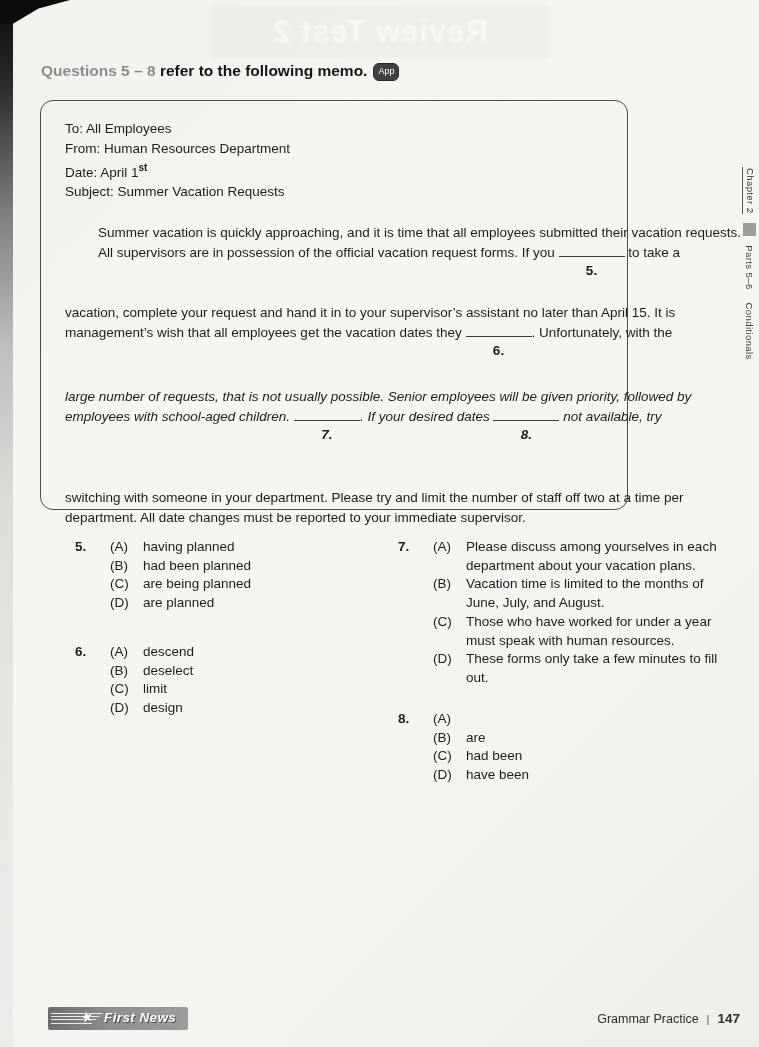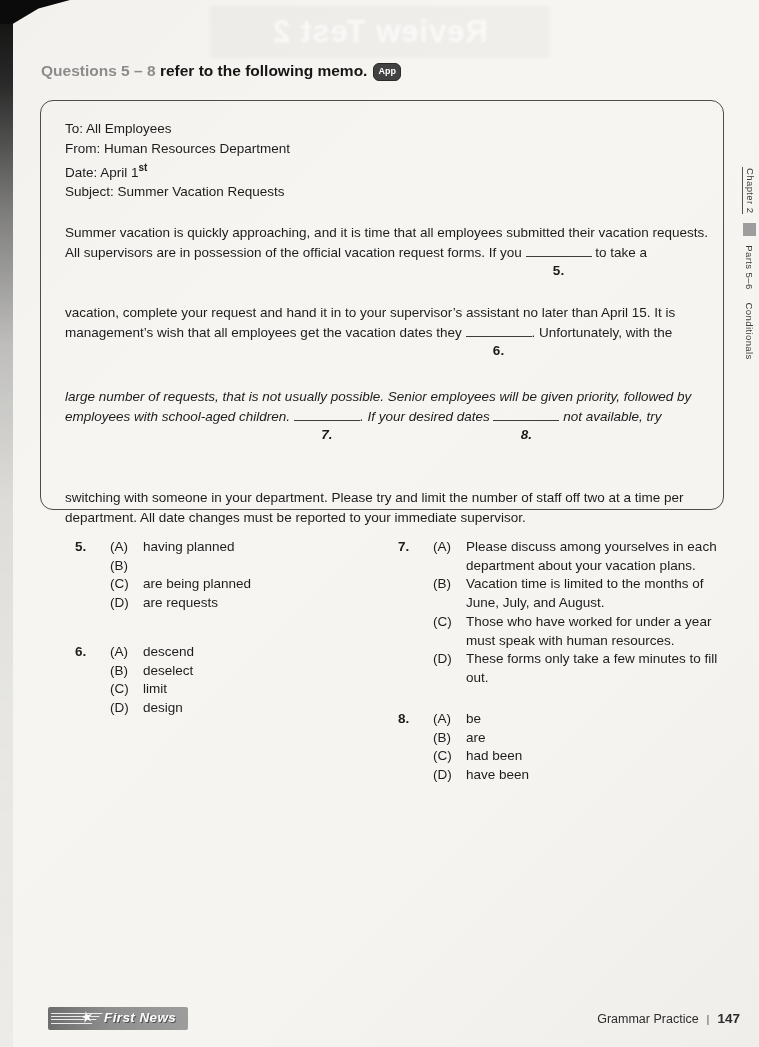--- a/index.html
+++ b/index.html
@@ -33,33 +33,33 @@
     font-weight:bold; font-size:31px; letter-spacing:1px;
     color:rgba(255,255,255,.62);
     filter:blur(1.2px);
   }
   
   .hdr{ position:absolute; left:41px; top:62px; font-size:15.5px; font-weight:bold; }
   .hdr-accent{ color:#8c8c8c; }
   .hdr-rest{ color:#161616; }
   .badge{
     display:inline-block; margin-left:6px; padding:2.5px 4px 3.5px;
-    background:#424242; color:#fff; font-size:9px; font-weight:bold;
+    background:#424242; color:#fff; font-size:9px; font-weight:normal;
     border-radius:6px; vertical-align:2px; border:1px solid #2a2a2a;
   }
   
   .memo{
-    position:absolute; left:40px; top:100px; width:684px; height:410px;
+    position:absolute; left:40px; top:100px; width:588px; height:410px;
     border:1.6px solid #4d4d4d; border-radius:13px;
     padding:18px 30px 0 24px;
     font-size:13.5px;
   }
   .memo-head{ line-height:19.6px; }
   .memo p{ line-height:20px; width:648px; }
-  .p1{ margin-top:21px; }
+  .p1{ margin-top:21px;margin-left:33px; }
   .p2{ margin-top:40px; }
   .p3{ margin-top:44px;font-style:italic; }
   .p4{ margin-top:61px; }
   sup{ font-size:10px;font-weight:bold; }
   .blank{
     display:inline-block; width:66px; height:11px;
     border-bottom:1.2px solid #3d3d3d; position:relative;
   }
   .blank-num{
     position:absolute; top:15px; left:50%; transform:translateX(-50%);
@@ -144,28 +144,29 @@
 
   <div class="q q5">
     <div class="qnum">5.</div>
     <div class="opts">
       <div class="opt">
           <span class="olabel">(A)</span>
           <span class="otext">having planned</span>
         </div>
       <div class="opt">
           <span class="olabel">(B)</span>
+          <span class="otext">had been planned</span>
         </div>
       <div class="opt">
           <span class="olabel">(C)</span>
           <span class="otext">are being planned</span>
         </div>
       <div class="opt">
           <span class="olabel">(D)</span>
-          <span class="otext">are requests</span>
+          <span class="otext">are planned</span>
         </div>
     </div>
   </div>
 
   <div class="q q6">
     <div class="qnum">6.</div>
     <div class="opts">
       <div class="opt">
           <span class="olabel">(A)</span>
           <span class="otext">descend</span>
@@ -205,21 +206,20 @@
           <span class="otext">These forms only take a few minutes to fill out.</span>
         </div>
     </div>
   </div>
 
   <div class="q q8">
     <div class="qnum">8.</div>
     <div class="opts">
       <div class="opt">
           <span class="olabel">(A)</span>
-          <span class="otext">be</span>
         </div>
       <div class="opt">
           <span class="olabel">(B)</span>
           <span class="otext">are</span>
         </div>
       <div class="opt">
           <span class="olabel">(C)</span>
           <span class="otext">had been</span>
         </div>
       <div class="opt">

